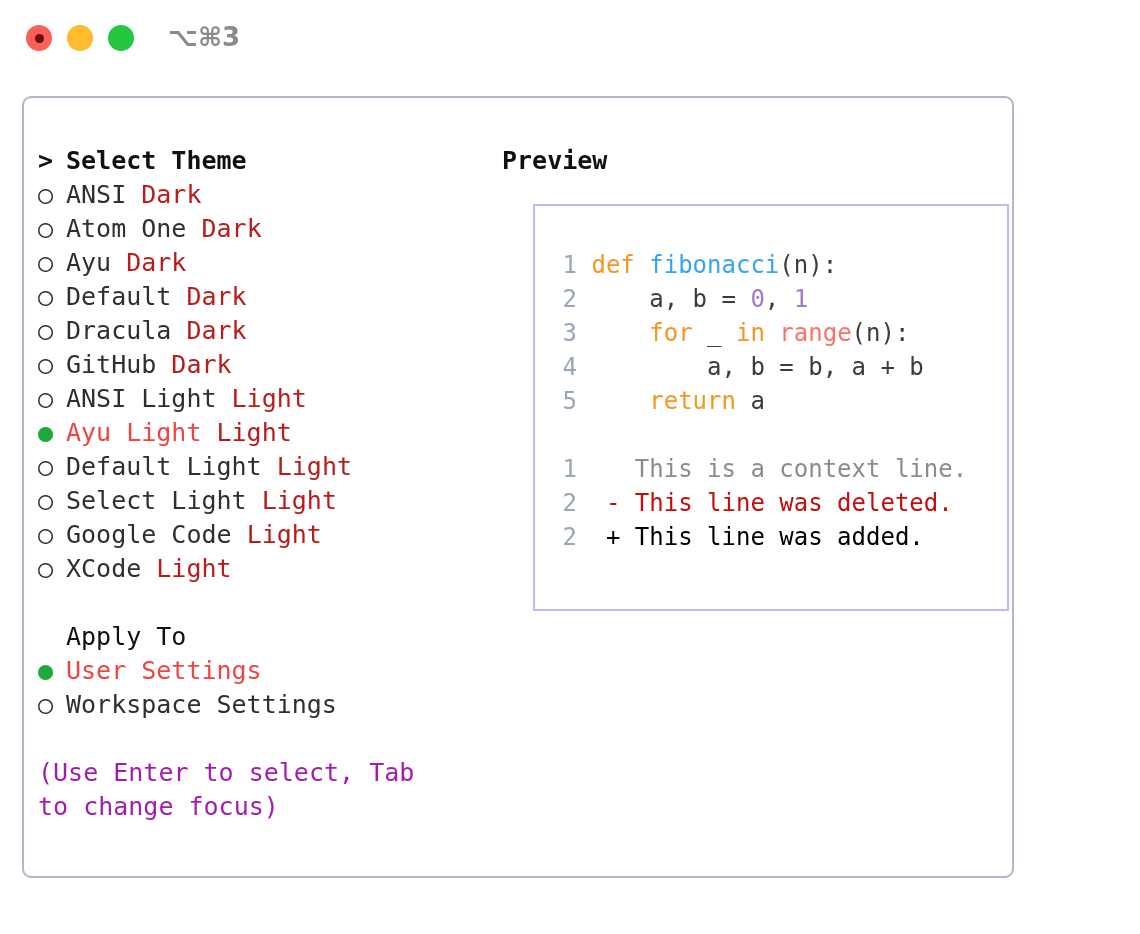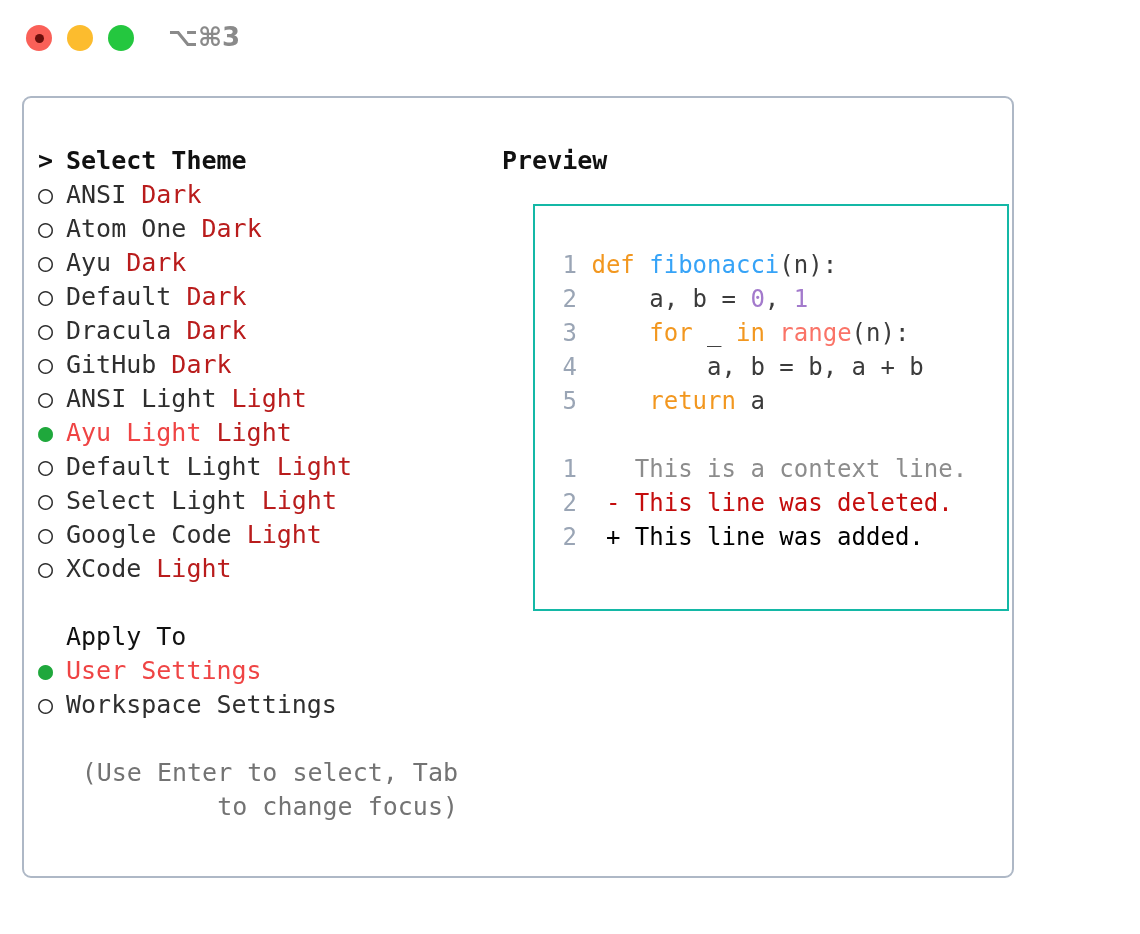--- a/index.html
+++ b/index.html
@@ -132,34 +132,33 @@
   .list-item.selected .label  { color: #ef4444; }
   .tag {
     color: #b91c1c;
   }
 
   .spacer-block { height: 34px; }
 
   .helptext {
     font-size: 25px;
     line-height: 34px;
-    color: #737373;
+    color: #a21caf;
     white-space: pre-wrap;
     width: 420px;
-    text-align: right;
   }
 
   
   .preview-box {
     position: absolute;
     left: 31px;
     top: 60px;
     width: 476px;
     height: 407px;
-    border: 2px solid #14b8a6;
+    border: 2px solid #c4b5fd;
     background: #ffffff;
     box-sizing: border-box;
   }
   .code {
     position: absolute;
     left: 18px;
     top: 42px;
     font-size: 24px;
     line-height: 34px;
     white-space: pre;

